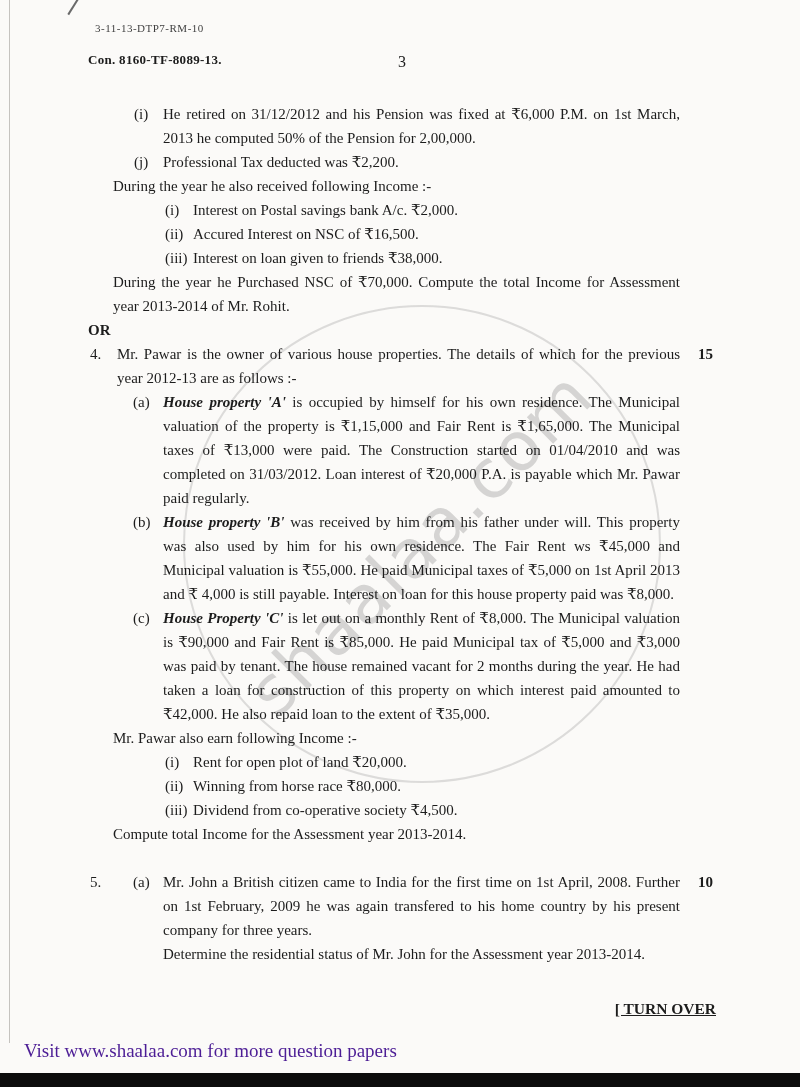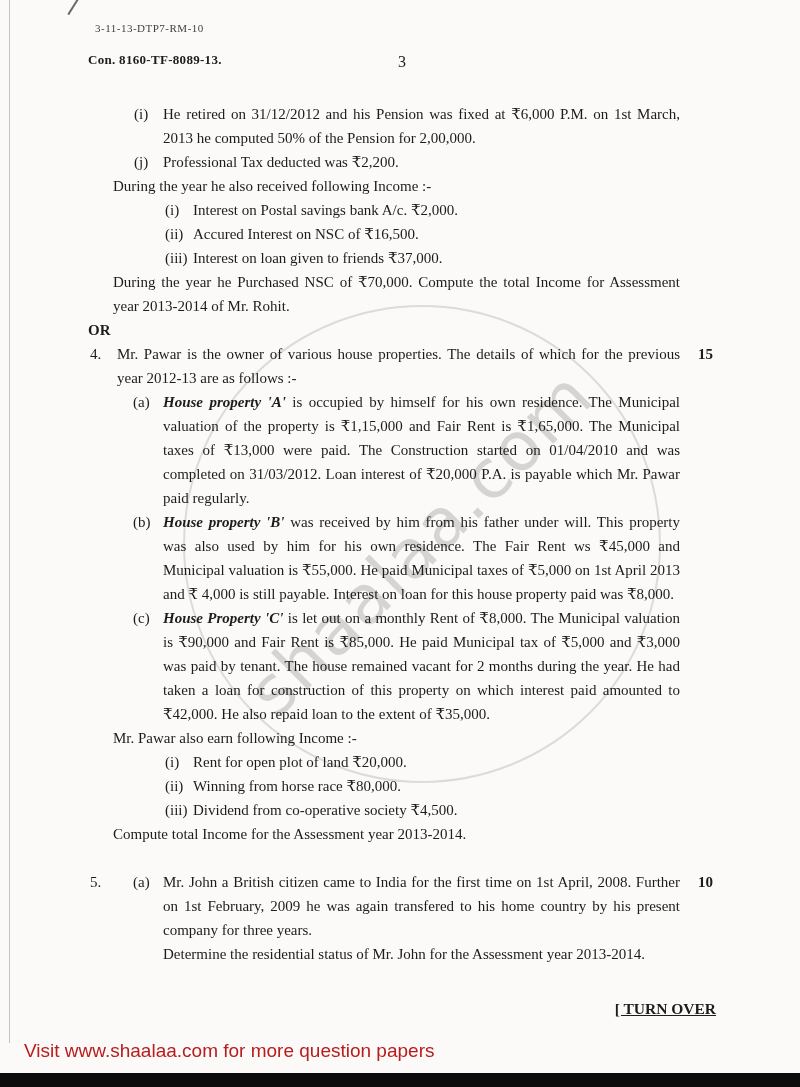--- a/index.html
+++ b/index.html
@@ -61,22 +61,22 @@
     transform: rotate(-45deg);
     display: flex; align-items: center; justify-content: center;
     font-family: "DejaVu Sans", sans-serif;
     font-size: 68px; letter-spacing: 2px;
     color: rgba(125,125,125,0.30);
     z-index: 0; white-space: nowrap;
   }
   .doc-body, .page-frame, .turn-over { z-index: 1; }
   .footer-promo {
     position: absolute; left: 24px; top: 1040px;
-    font-family: Liberation Sans, sans-serif;
-    font-size: 19px; color: #b91c1c; z-index: 2;
+    font-family: Liberation Serif, serif;
+    font-size: 19px; color: #4c1d95; z-index: 2;
   }
   .footer-bar {
     position: absolute; left: 0; bottom: 0; width: 800px; height: 14px;
     background: #0c0c0c; z-index: 2;
   }
 </style>
 </head>
 <body>
 
 <div class="scan-edge"></div>
@@ -93,21 +93,21 @@
 
 <div class="watermark-ring"></div>
 <div class="watermark-text">shaalaa.com</div>
 
 <div class="doc-body" id="doc-body">
     <div class="block" style="padding-left: 75px;"><span class="label" style="left: 46px;">(i)</span><span>He retired on 31/12/2012 and his Pension was fixed at ₹6,000 P.M. on 1st March, 2013 he computed 50% of the Pension for 2,00,000.</span></div>
     <div class="block" style="padding-left: 75px;"><span class="label" style="left: 46px;">(j)</span><span>Professional Tax deducted was ₹2,200.</span></div>
     <div class="block" style="padding-left: 25px;"><span>During the year he also received following Income :-</span></div>
     <div class="block" style="padding-left: 105px;"><span class="label" style="left: 77px;">(i)</span><span>Interest on Postal savings bank A/c. ₹2,000.</span></div>
     <div class="block" style="padding-left: 105px;"><span class="label" style="left: 77px;">(ii)</span><span>Accured Interest on NSC of ₹16,500.</span></div>
-    <div class="block" style="padding-left: 105px;"><span class="label" style="left: 77px;">(iii)</span><span>Interest on loan given to friends ₹37,000.</span></div>
+    <div class="block" style="padding-left: 105px;"><span class="label" style="left: 77px;">(iii)</span><span>Interest on loan given to friends ₹38,000.</span></div>
     <div class="block" style="padding-left: 25px;"><span>During the year he Purchased NSC of ₹70,000. Compute the total Income for Assessment year 2013-2014 of Mr. Rohit.</span></div>
     <div class="block center">OR</div>
     <div class="block" style="padding-left: 29px;"><span class="label" style="left: 2px;">4.</span><span>Mr. Pawar is the owner of various house properties. The details of which for the previous year 2012-13 are as follows :-</span><span class="marks">15</span></div>
     <div class="block" style="padding-left: 75px;"><span class="label" style="left: 45px;">(a)</span><span><span class="lead">House property 'A' </span>is occupied by himself for his own residence. The Municipal valuation of the property is ₹1,15,000 and Fair Rent is ₹1,65,000. The Municipal taxes of ₹13,000 were paid. The Construction started on 01/04/2010 and was completed on 31/03/2012. Loan interest of ₹20,000 P.A. is payable which Mr. Pawar paid regularly.</span></div>
     <div class="block" style="padding-left: 75px;"><span class="label" style="left: 45px;">(b)</span><span><span class="lead">House property 'B' </span>was received by him from his father under will. This property was also used by him for his own residence. The Fair Rent ws ₹45,000 and Municipal valuation is ₹55,000. He paid Municipal taxes of ₹5,000 on 1st April 2013 and ₹ 4,000 is still payable. Interest on loan for this house property paid was ₹8,000.</span></div>
     <div class="block" style="padding-left: 75px;"><span class="label" style="left: 45px;">(c)</span><span><span class="lead">House Property 'C' </span>is let out on a monthly Rent of ₹8,000. The Municipal valuation is ₹90,000 and Fair Rent is ₹85,000. He paid Municipal tax of ₹5,000 and ₹3,000 was paid by tenant. The house remained vacant for 2 months during the year. He had taken a loan for construction of this property on which interest paid amounted to ₹42,000. He also repaid loan to the extent of ₹35,000.</span></div>
     <div class="block" style="padding-left: 25px;"><span>Mr. Pawar also earn following Income :-</span></div>
     <div class="block" style="padding-left: 105px;"><span class="label" style="left: 77px;">(i)</span><span>Rent for open plot of land ₹20,000.</span></div>
     <div class="block" style="padding-left: 105px;"><span class="label" style="left: 77px;">(ii)</span><span>Winning from horse race ₹80,000.</span></div>
     <div class="block" style="padding-left: 105px;"><span class="label" style="left: 77px;">(iii)</span><span>Dividend from co-operative society ₹4,500.</span></div>

